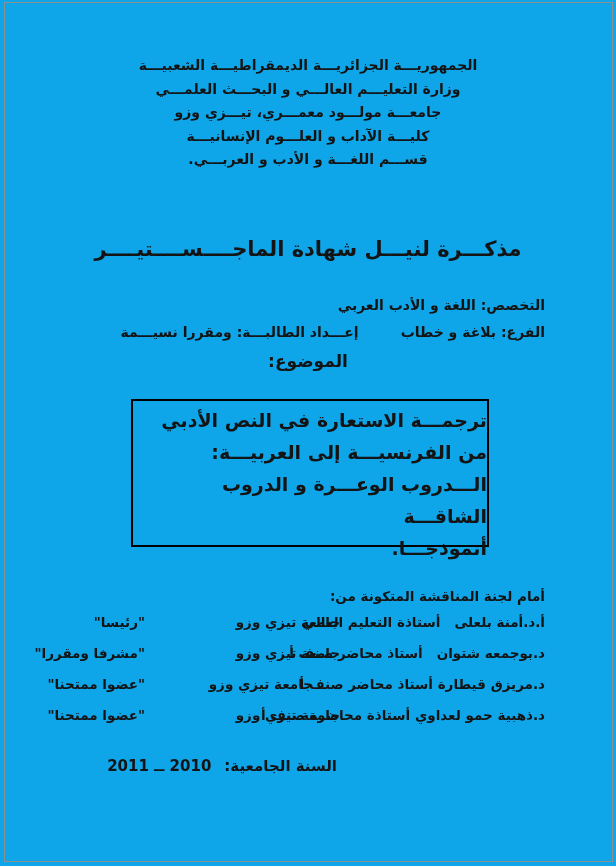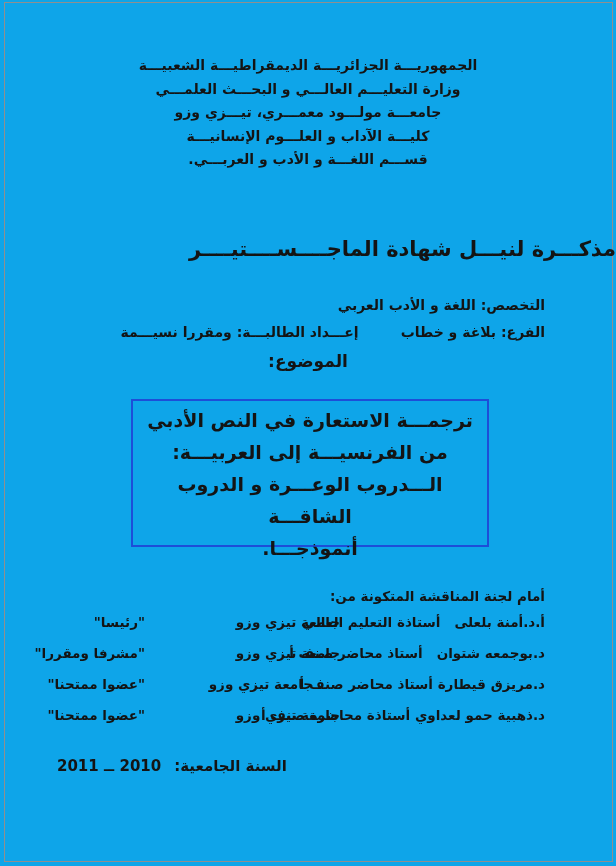--- a/index.html
+++ b/index.html
@@ -19,59 +19,60 @@
     border:1px solid #8f8f8f;
     pointer-events:none;
   }
   .header-block{
     position:absolute;top:54px;left:0;right:0;
     text-align:center;
     font-size:14px;line-height:23.5px;
   }
   .degree-title{
     position:absolute;top:237px;left:0;right:0;
+    text-align:center;
     font-size:21px;
   }
   .spec-block{
     position:absolute;top:294px;left:57px;right:71px;
     font-size:14px;line-height:22px;
   }
   .spec-row2{
     display:flex;flex-direction:row;align-items:baseline;
     margin-top:5px;
   }
   .prepared-by{margin-right:42px;}
   .subject-heading{
     position:absolute;top:351px;left:0;right:0;
     text-align:center;font-size:17px;
   }
   .title-box{
     position:absolute;top:399px;left:131px;
     width:358px;height:148px;
     box-sizing:border-box;
-    border:2px solid #1d4ed8;
-    text-align:center;
+    border:2px solid #000000;
+    text-align:right;
     font-size:19px;line-height:32px;
     padding-top:3px;
   }
   .committee-block{
     position:absolute;top:586px;left:57px;right:71px;
     font-size:13.5px;
   }
   .committee-heading{line-height:21px;margin-bottom:7px;}
   .committee-row{
     position:relative;height:23px;margin-bottom:8px;
   }
   .c-name{position:absolute;right:0;white-space:pre;}
   .c-uni{position:absolute;right:205px;white-space:pre;}
   .committee-row:nth-of-type(4) .c-uni{right:232px;}
   .c-role{position:absolute;left:0;width:88px;text-align:right;white-space:pre;}
   .year-line{
     position:absolute;top:757px;left:57px;width:280px;
-    text-align:left;font-size:15px;
+    text-align:right;font-size:15px;
   }
   .year-value{margin-right:13px;}
 </style>
 </head>
 <body>
 
 <div class="page">
   <div class="page-border"></div>
 
   <div class="header-block">

